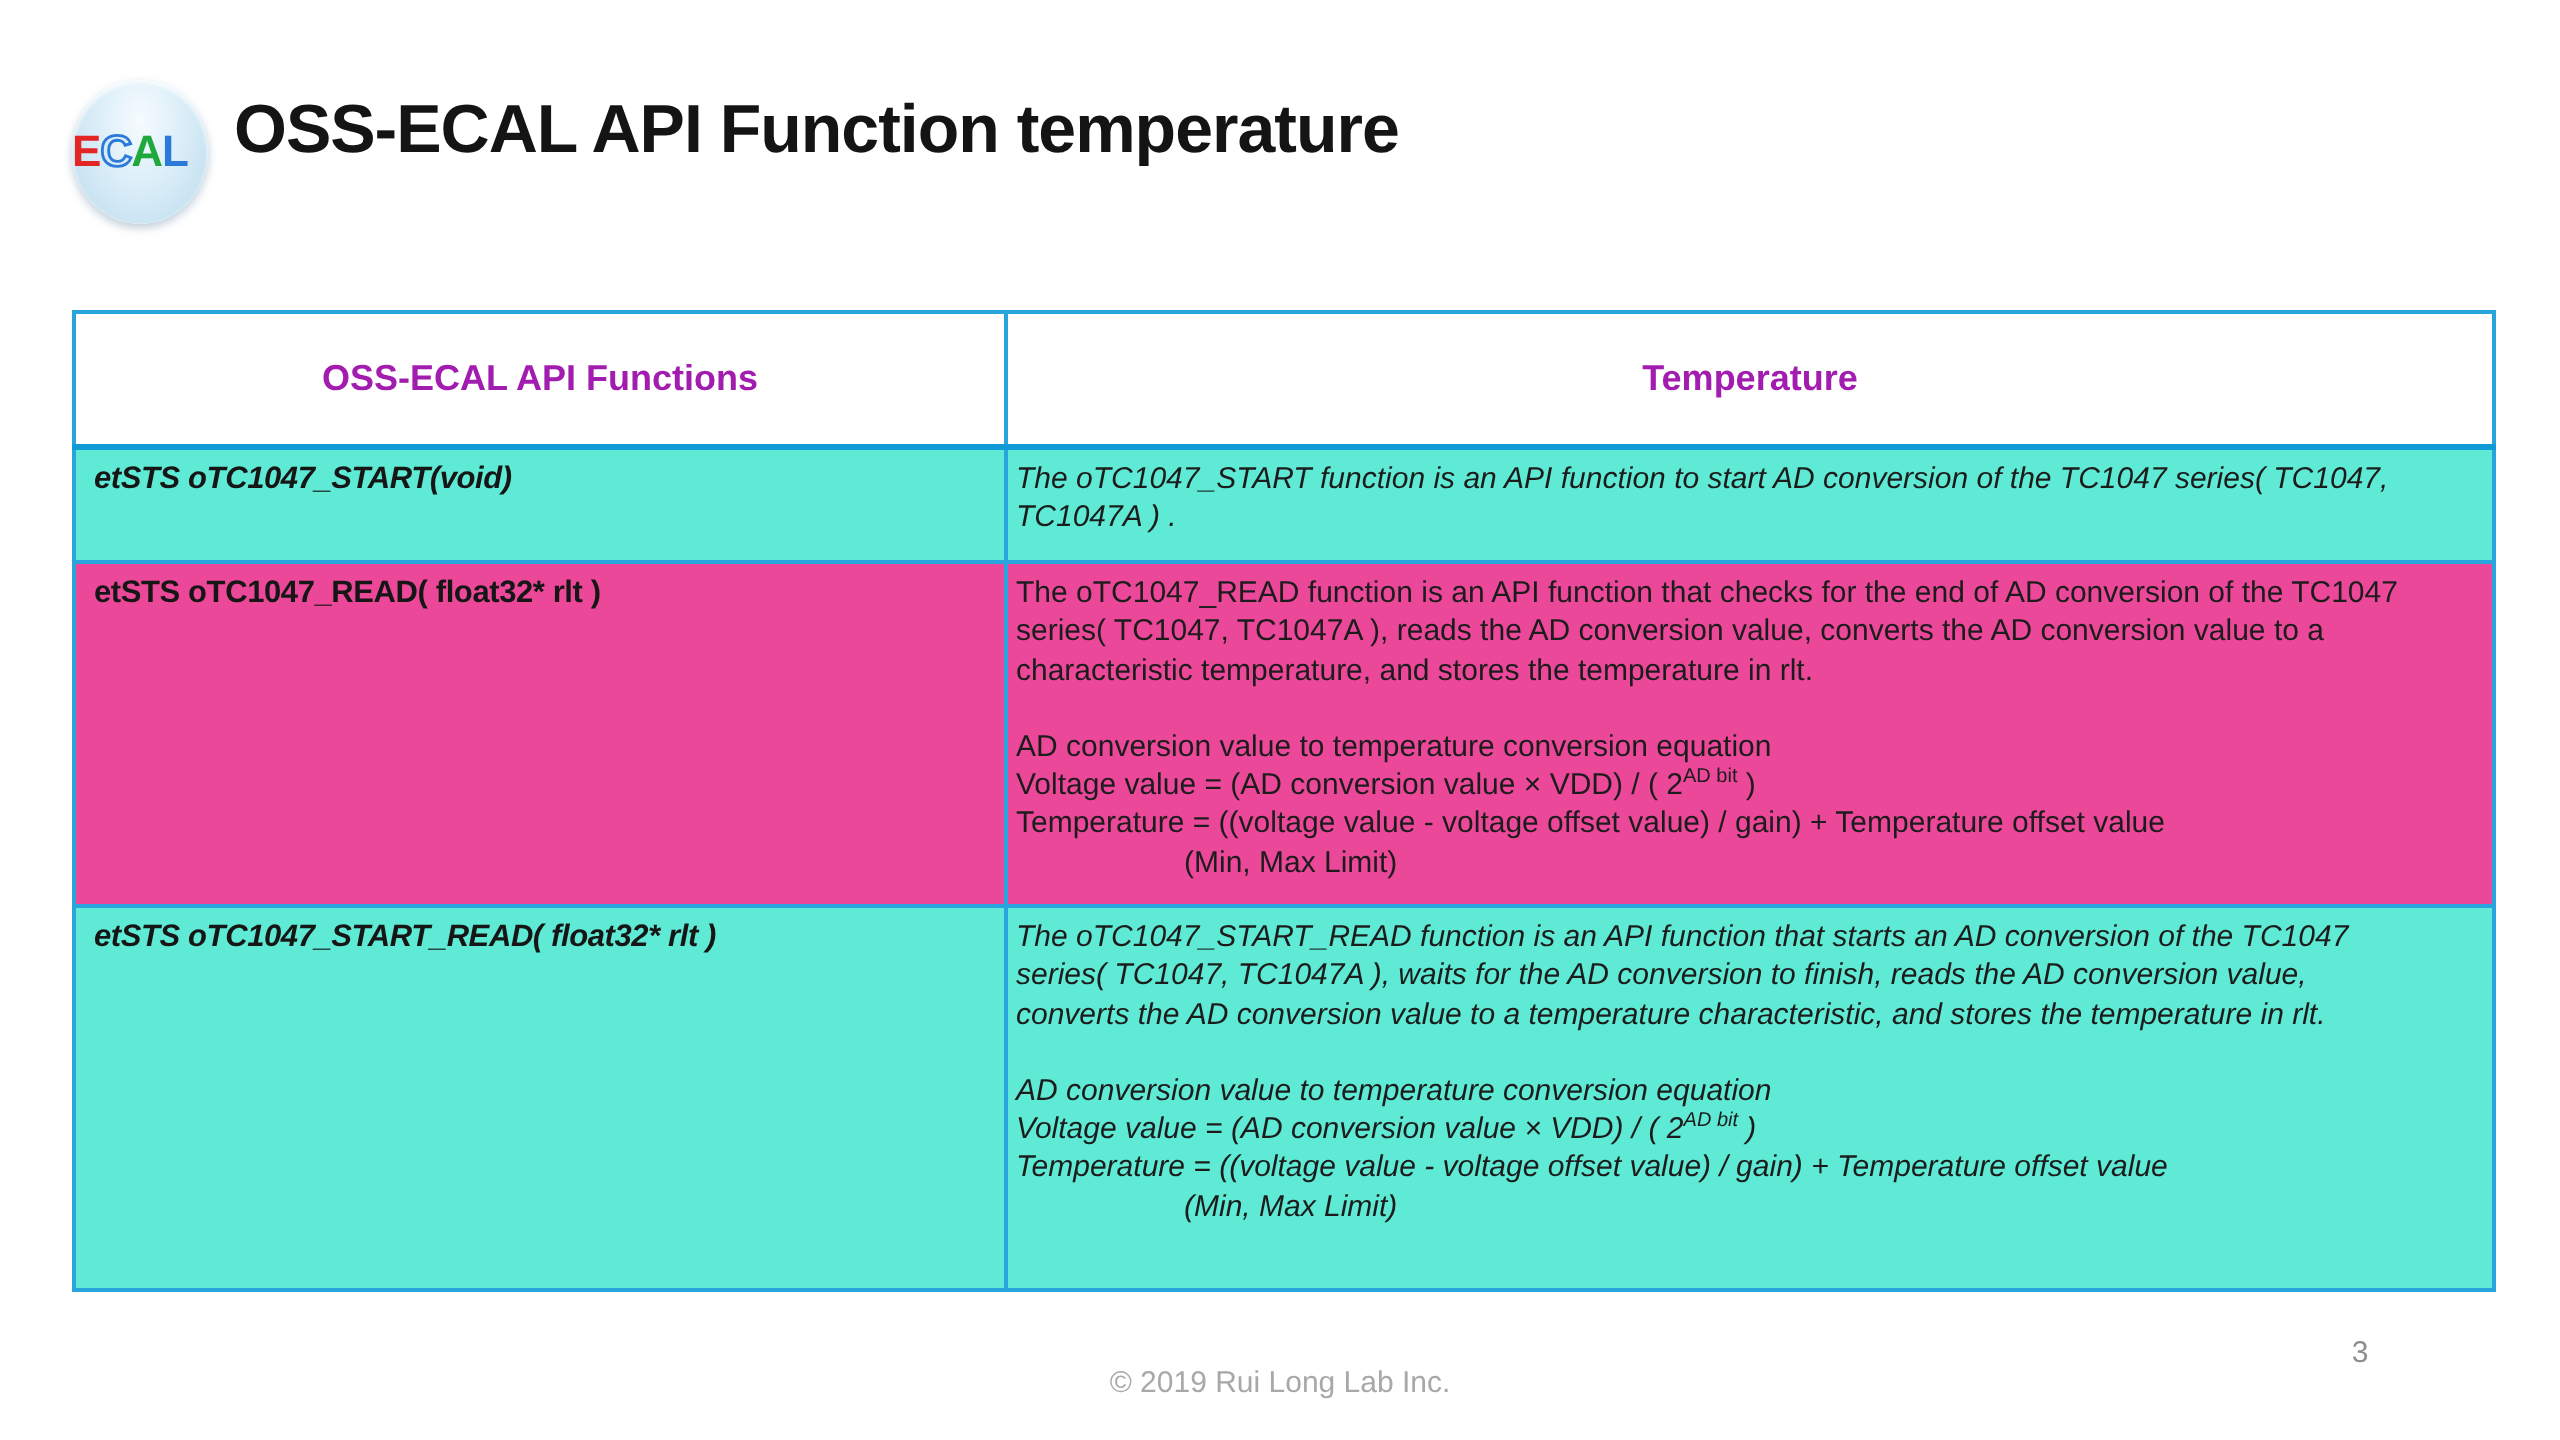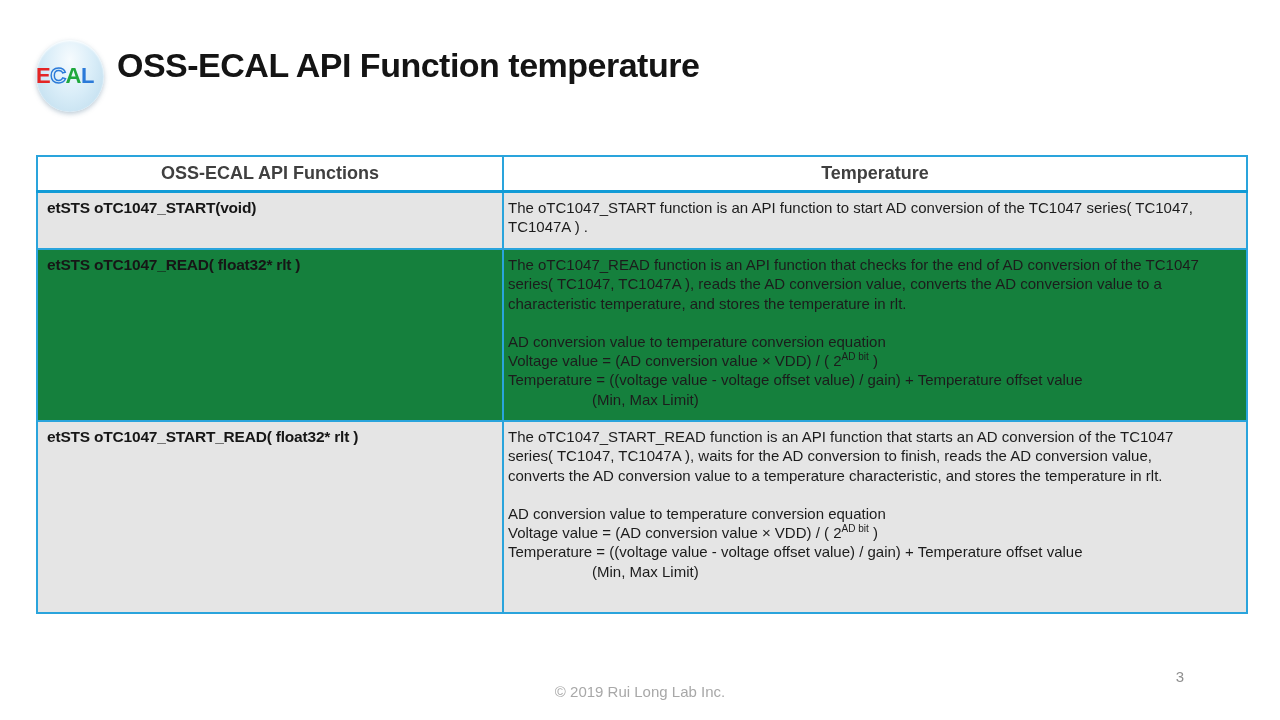--- a/index.html
+++ b/index.html
@@ -44,27 +44,27 @@
     border-collapse: collapse;
     table-layout: fixed;
   }
   .api-table .col-fn   { width: 466px; }
   .api-table th, .api-table td {
     border: 2px solid #2aa4dc;
   }
   .api-table thead th {
     background: #ffffff;
     height: 33px;
-    font-size: 18px; font-weight: 700; color: #404040;
+    font-size: 18px; font-weight: 700; color: #a21caf;
     text-align: center; vertical-align: middle;
     border-bottom: 3px solid #119bd6;
-    padding: 0;
+    padding: 16px;
   }
-  .api-table td { vertical-align: top; background: #15803d; }
-  tr.hl td { background: #e5e5e5; }
+  .api-table td { vertical-align: top; background: #ec4899; }
+  tr.hl td { background: #5eead4; font-style: italic; }
 
   .fn-cell {
     font-weight: 700; font-size: 15.5px; color: #161616;
     padding: 6px 8px 4px 9px;
     letter-spacing: -0.2px;
   }
   .desc-cell {
     font-size: 15px; line-height: 19.3px; color: #1c1c1c;
     padding: 5px 38px 4px 4px;
   }

